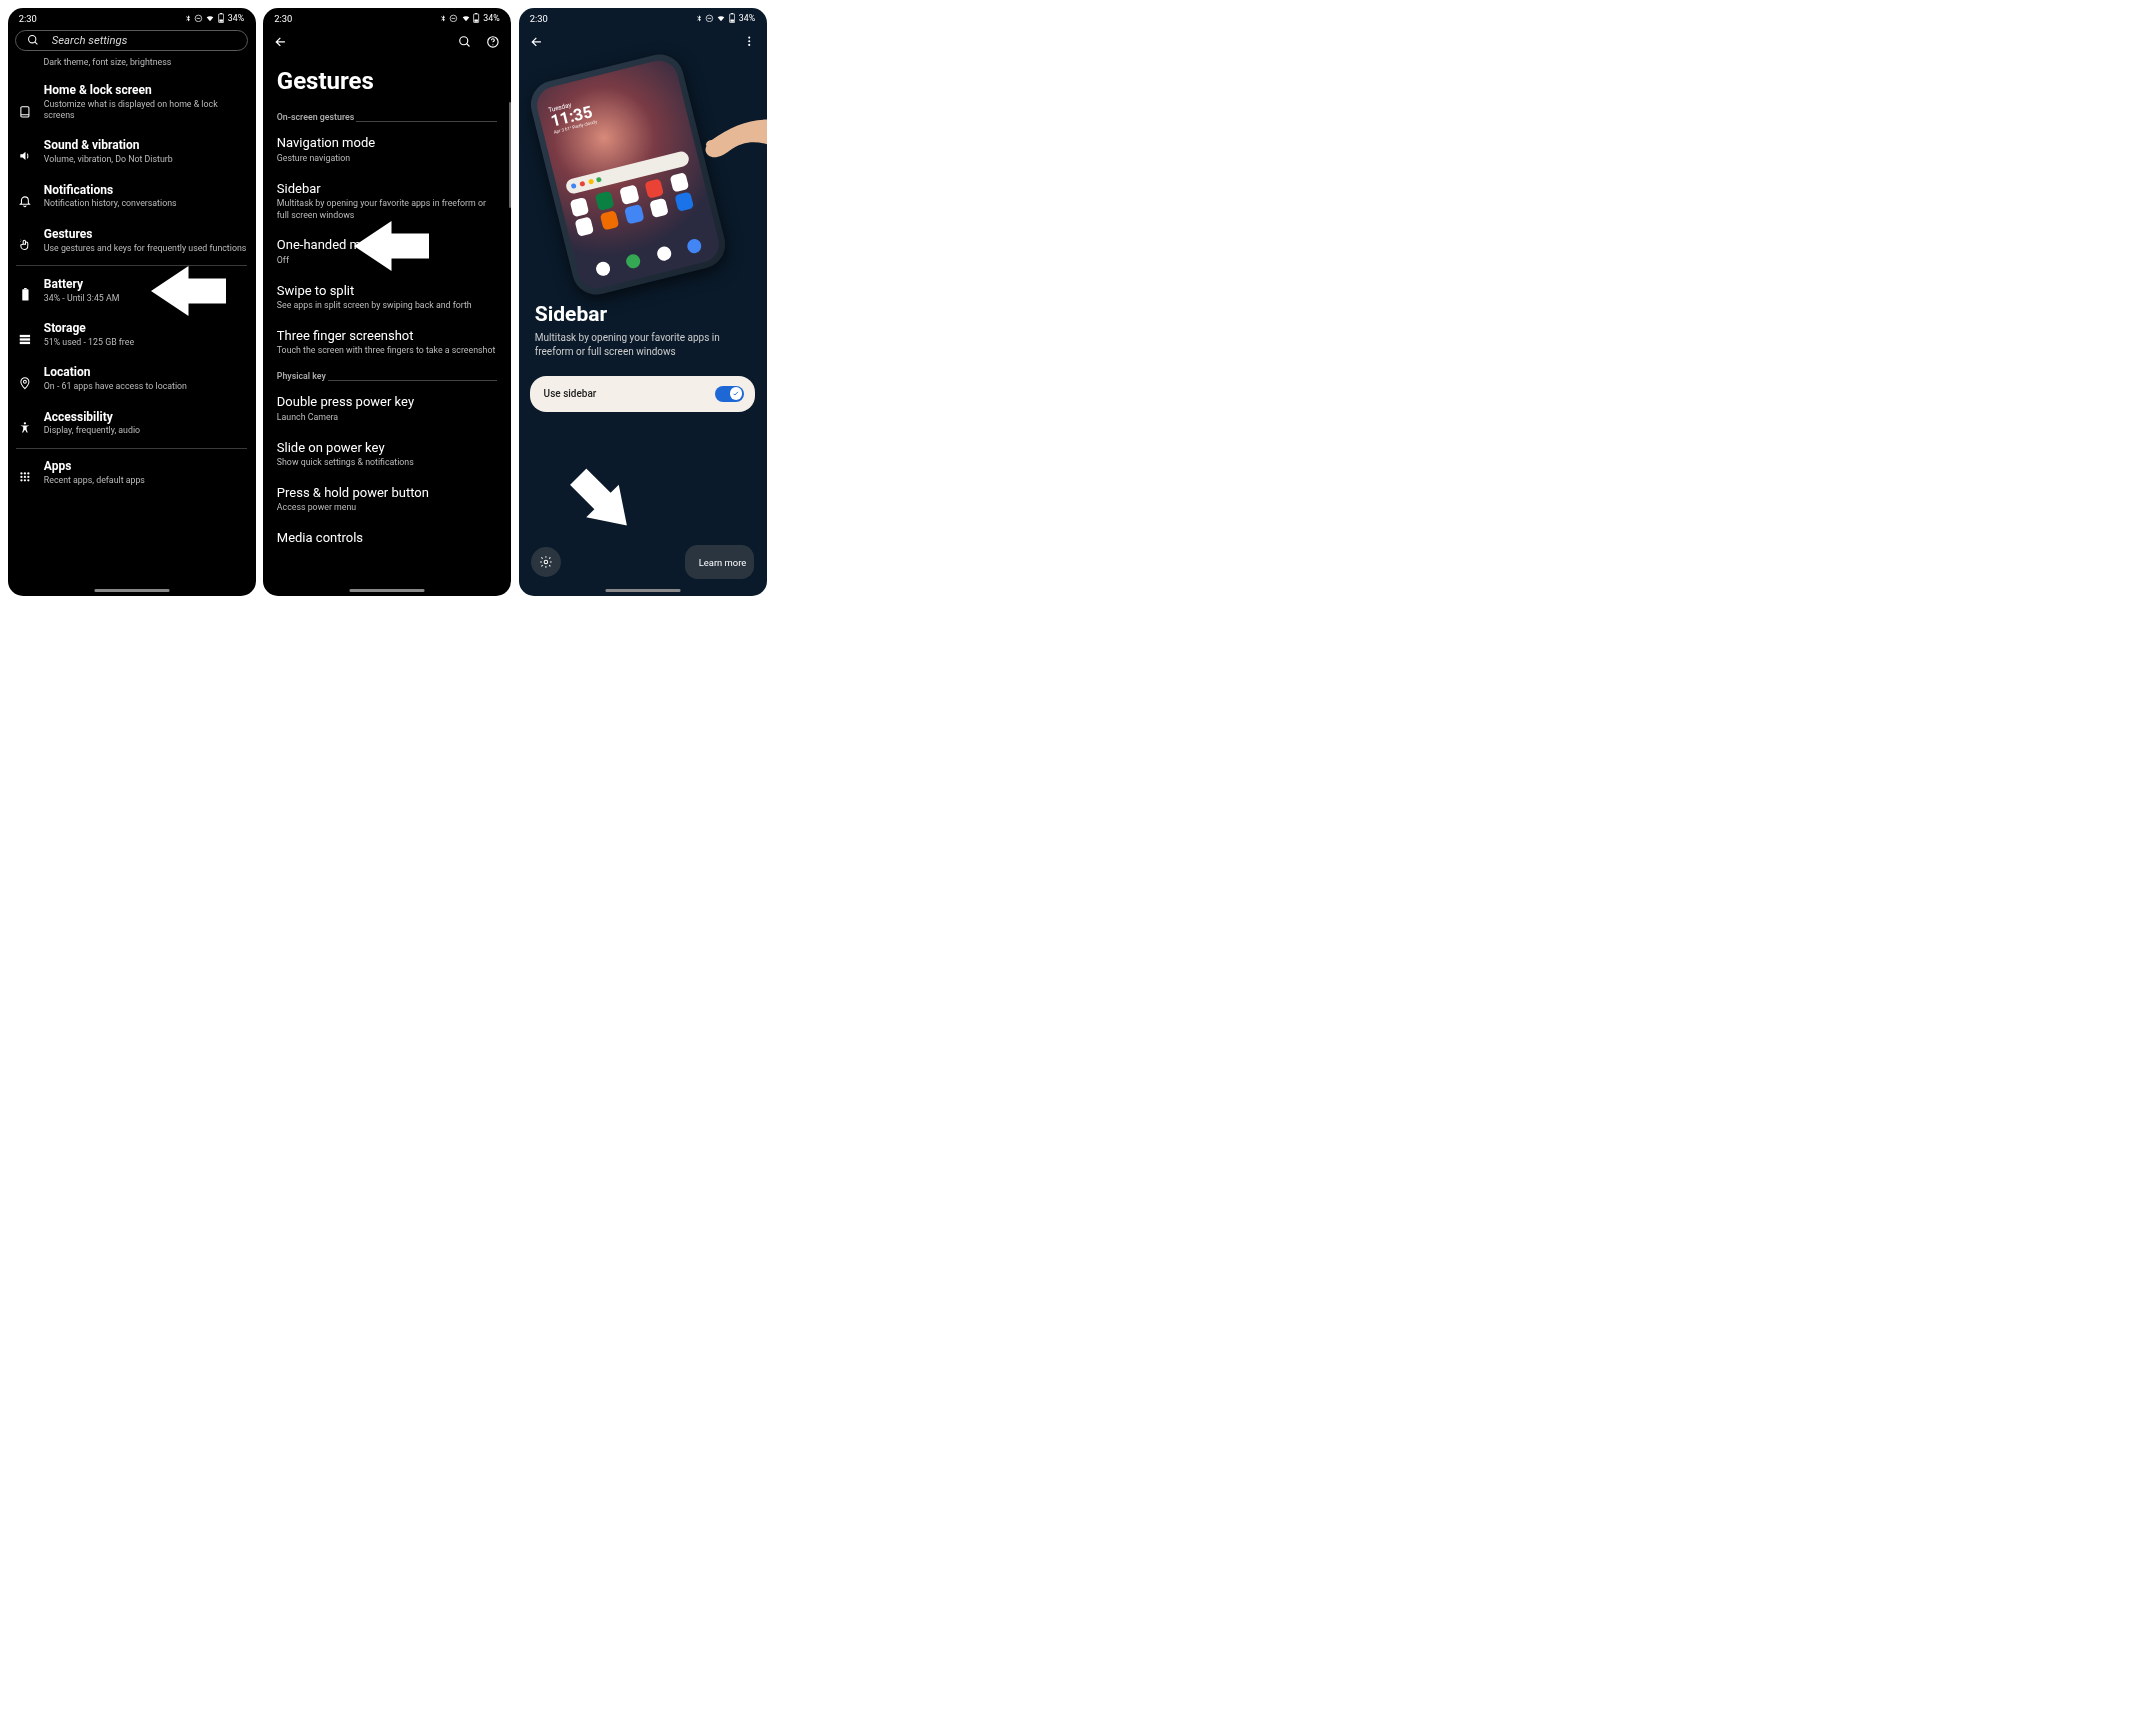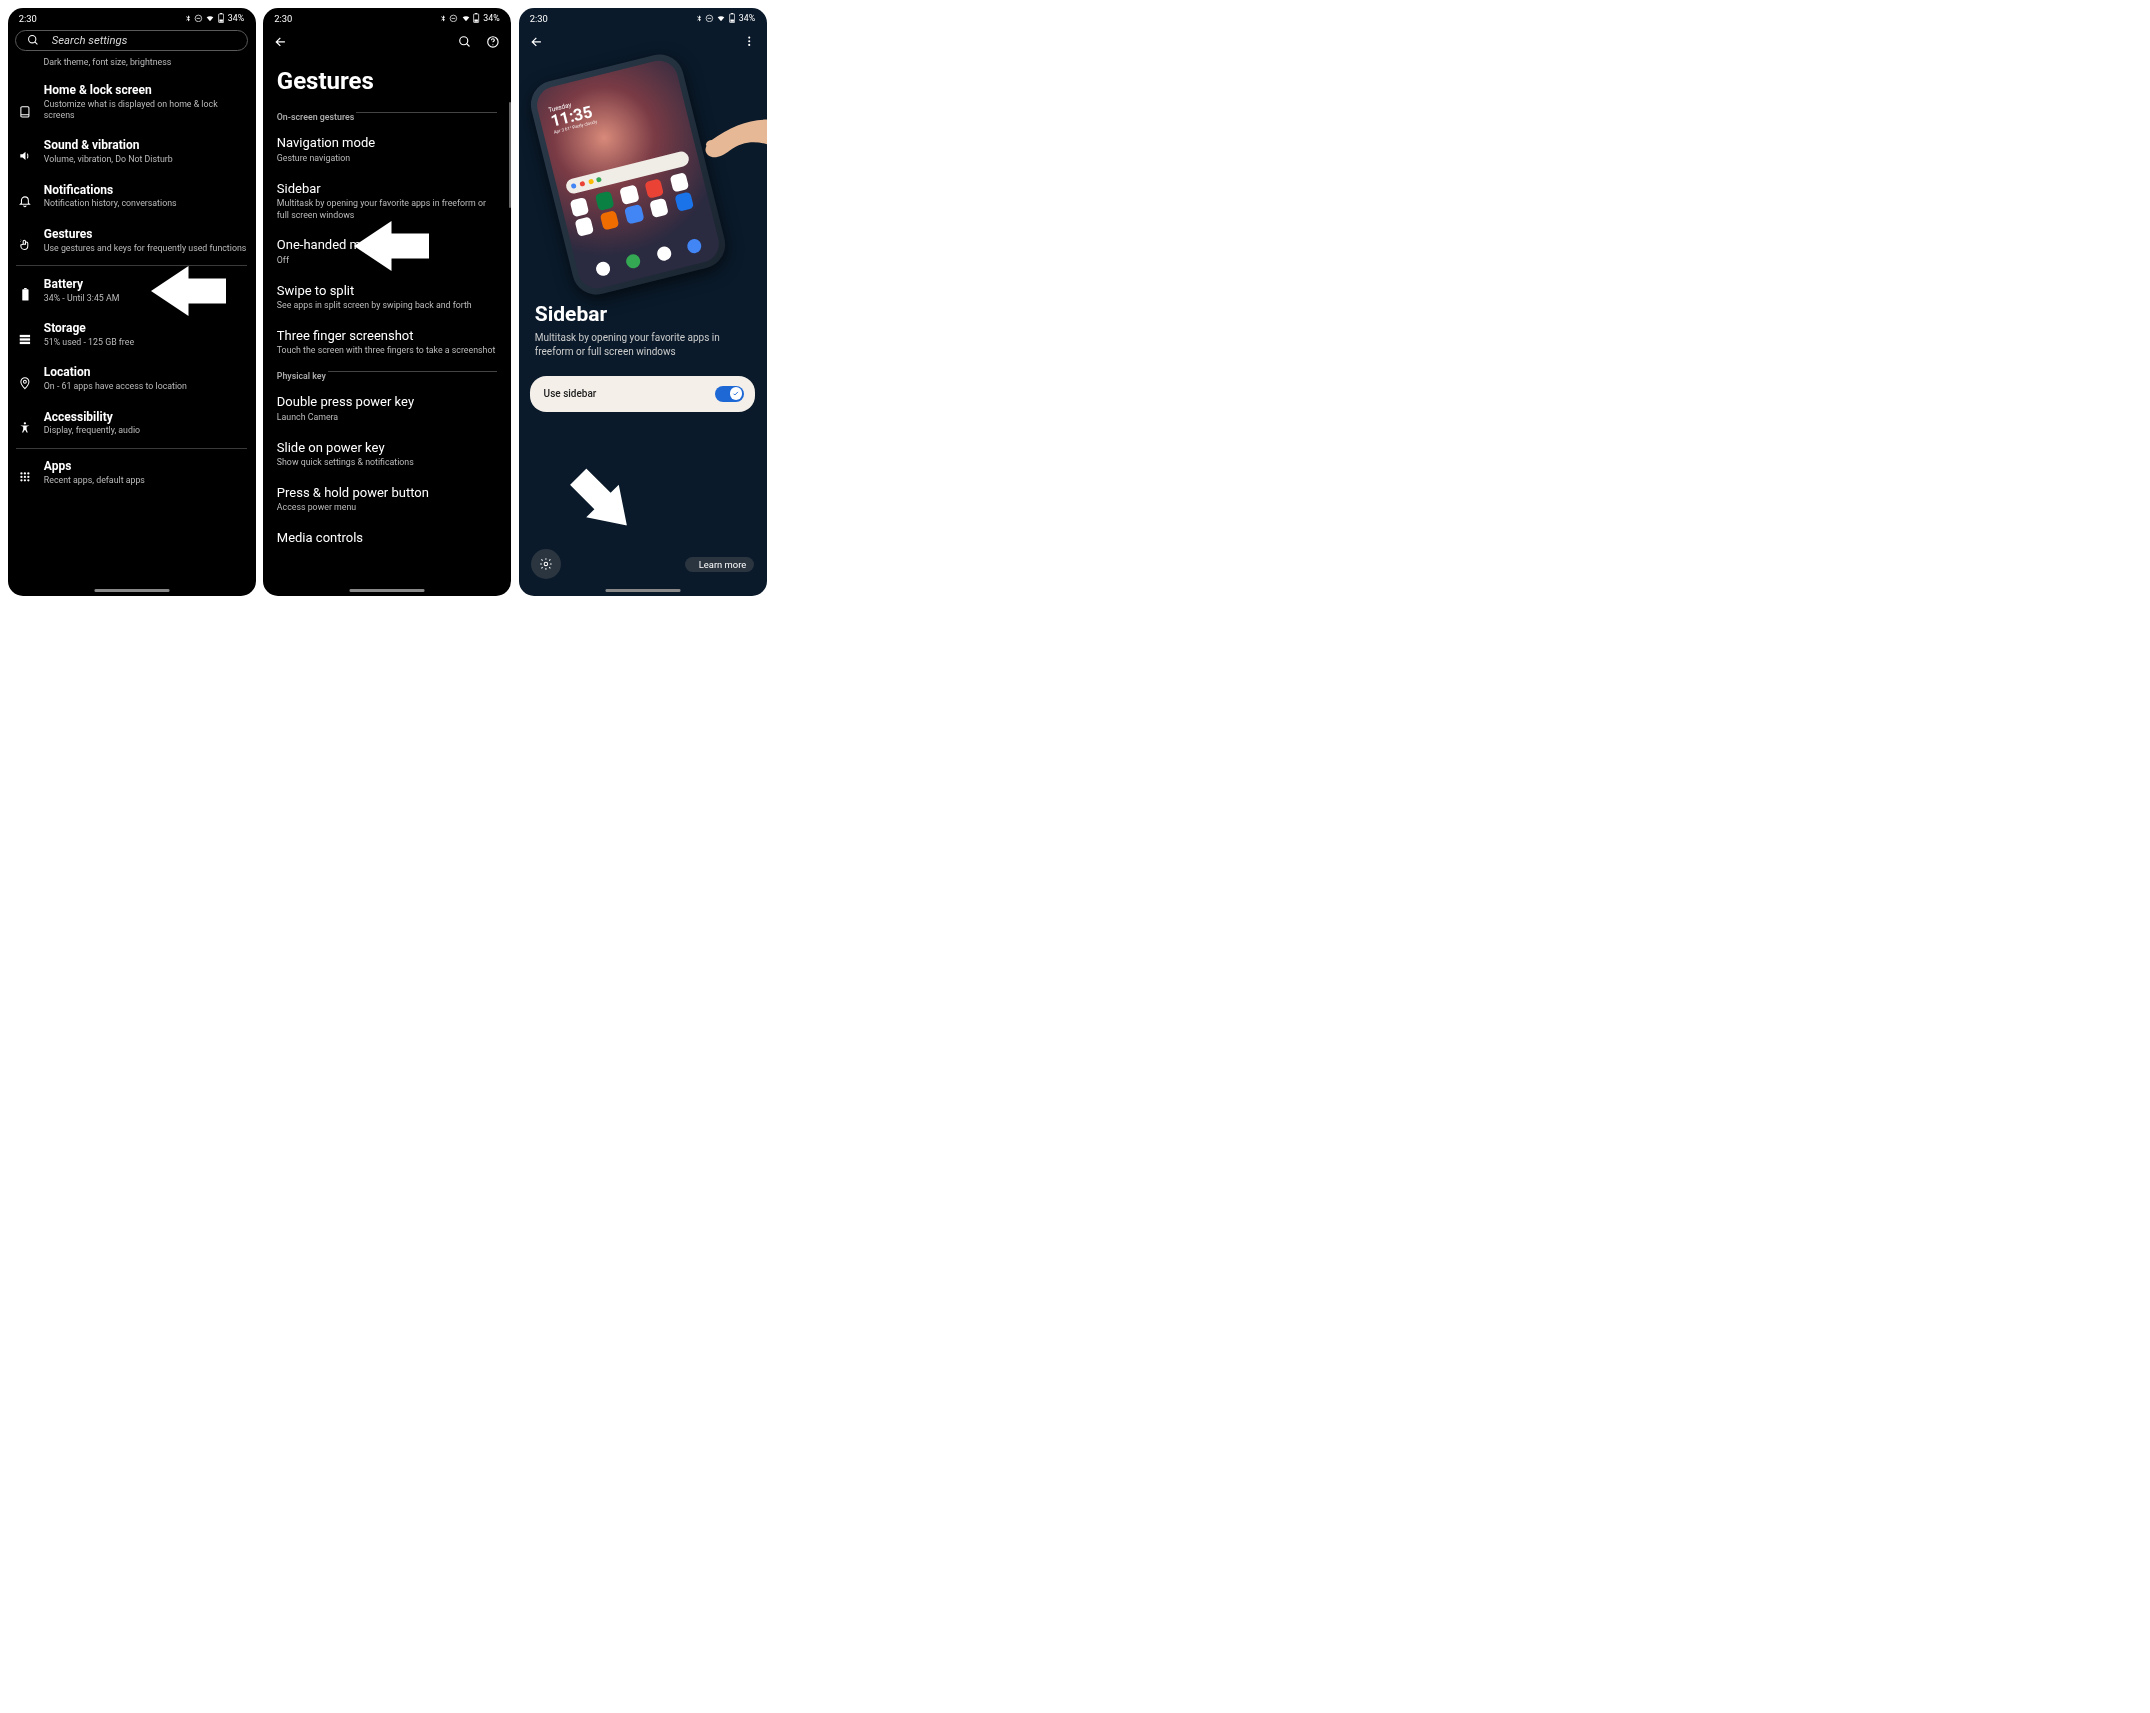--- a/index.html
+++ b/index.html
@@ -87,21 +87,21 @@
     padding: 8.8px 11.3px 3.8px;
   }
   .appbar-left, .appbar-right { display: flex; align-items: center; gap: 13.8px; }
   .big-title {
     font-size: 24px;
     font-weight: 700;
     padding: 15px 13.8px 11.3px;
   }
   .section-header {
     display: flex;
-    align-items: flex-start;
+    align-items: flex-end;
     gap: 2px;
     padding: 5px 13.8px 6.3px;
   }
   .section-header .sh-text { color: #aaa; font-weight: 600; font-size: 8.8px; }
   .section-header .sh-line { flex: 1; height: 0.6px; background: #444; }
   .g-row { padding: 7.5px 13.8px 8.8px; }
   .g-title { font-size: 13px; font-weight: 400; }
   .g-sub { font-size: 8.8px; color: #bbb; margin-top: 2.5px; line-height: 1.3; }
   .scrollbar {
     position: absolute;
@@ -215,21 +215,21 @@
     align-items: center;
   }
   .fab {
     width: 30px; height: 30px;
     background: #2a3540;
     border-radius: 15px;
     display: flex; align-items: center; justify-content: center;
   }
   .learn-chip {
     background: #2a3540;
-    height: 15px;
+    height: 34px;
     border-radius: 12.5px;
     display: flex; align-items: center;
     padding: 0 8.8px; gap: 5px;
     font-size: 9.4px;
     max-width: 69px;
     overflow: hidden;
     white-space: nowrap;
   }
 </style>
 </head>

